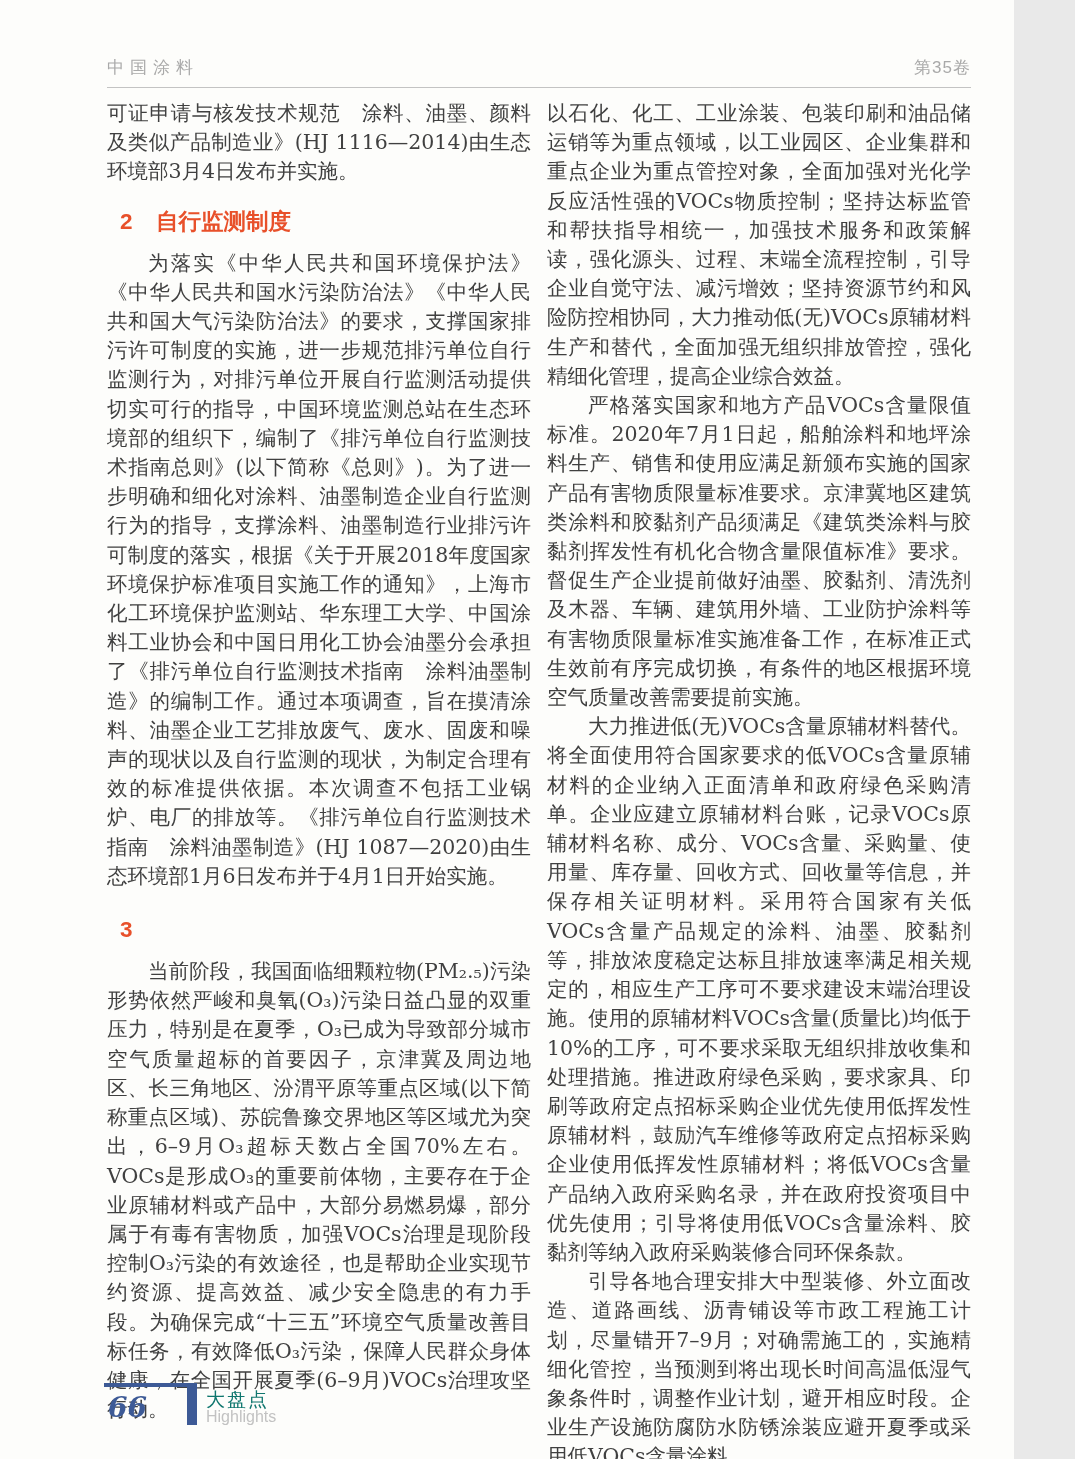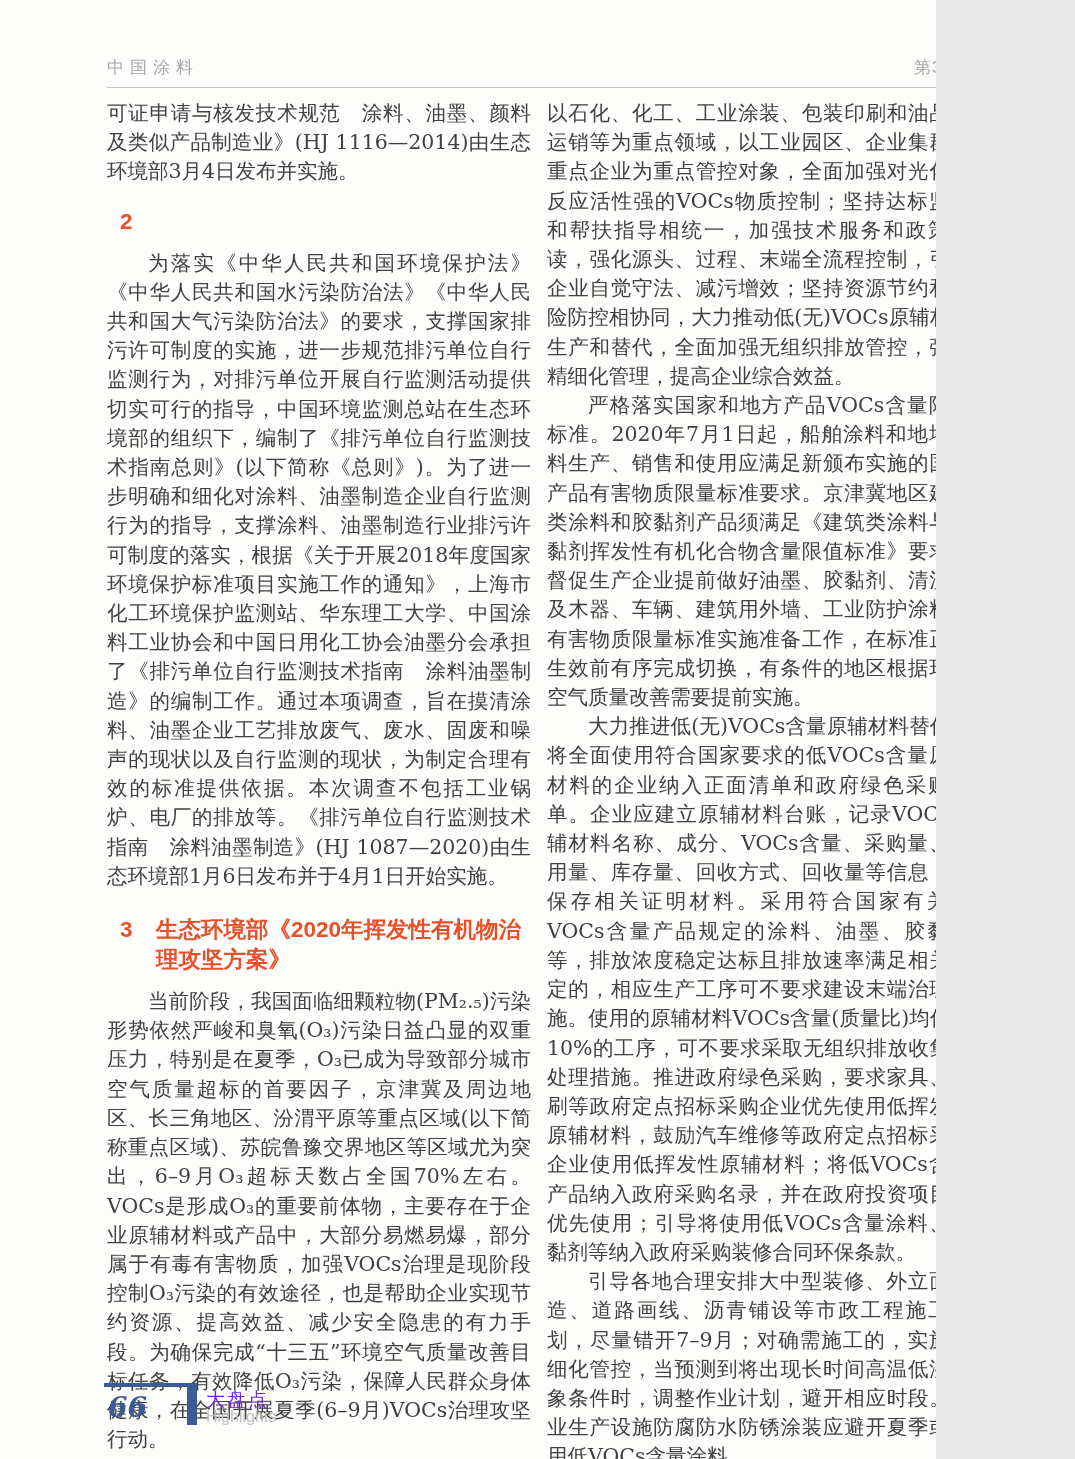--- a/index.html
+++ b/index.html
@@ -1,18 +1,18 @@
 <!DOCTYPE html>
 <html><head>
 <meta charset="utf-8">
 <style>
   html,body { margin:0; padding:0; background:#e9e9e9; }
   .page {
     position:relative;
-    width:936px; height:1459px;
+    width:1014px; height:1459px;
     background:#fdfdfb;
     font-family:"DejaVu Serif","Liberation Serif",serif;
     color:#404040;
     overflow:hidden;
   }
   
   .header {
     position:absolute; left:107px; top:56px; width:864px;
     display:flex; justify-content:space-between; align-items:flex-end;
     font-family:"Liberation Sans","DejaVu Sans",sans-serif;
@@ -57,47 +57,47 @@
     font-family:"DejaVu Serif","Liberation Serif",serif;
     font-style:italic; font-weight:bold;
     color:#3d5a96; font-size:28px; line-height:34px;
     padding:0 4px 0 4px;
   }
   .footer-bar { width:10px; height:38px; background:#3d5a96; }
   .footer-label {
     margin-left:9px; padding-top:6px;
     font-family:"Liberation Sans","DejaVu Sans",sans-serif;
   }
-  .footer-cn { font-size:19px; color:#6d28d9; letter-spacing:2px; line-height:21px; }
+  .footer-cn { font-size:19px; color:#0f766e; letter-spacing:2px; line-height:21px; }
   .footer-en { font-size:16px; color:#c2c2c2; line-height:13px; }
 </style>
 </head>
 <body>
 
 <div class="page">
 
   <div class="header">
     <span class="journal-name">中国涂料</span>
     <span class="volume-label">第35卷</span>
   </div>
 
   <div class="columns">
 
     <div class="col">
       <p>可证申请与核发技术规范　涂料、油墨、颜料及类似产品制造业》(HJ 1116—2014)由生态环境部3月4日发布并实施。</p>
 
       <div class="section-heading">
         <span class="section-number">2</span>
+        <span class="section-title">自行监测制度</span>
       </div>
 
       <p class="para-indent">为落实《中华人民共和国环境保护法》《中华人民共和国水污染防治法》《中华人民共和国大气污染防治法》的要求，支撑国家排污许可制度的实施，进一步规范排污单位自行监测行为，对排污单位开展自行监测活动提供切实可行的指导，中国环境监测总站在生态环境部的组织下，编制了《排污单位自行监测技术指南总则》(以下简称《总则》)。为了进一步明确和细化对涂料、油墨制造企业自行监测行为的指导，支撑涂料、油墨制造行业排污许可制度的落实，根据《关于开展2018年度国家环境保护标准项目实施工作的通知》，上海市化工环境保护监测站、华东理工大学、中国涂料工业协会和中国日用化工协会油墨分会承担了《排污单位自行监测技术指南　涂料油墨制造》的编制工作。通过本项调查，旨在摸清涂料、油墨企业工艺排放废气、废水、固废和噪声的现状以及自行监测的现状，为制定合理有效的标准提供依据。本次调查不包括工业锅炉、电厂的排放等。《排污单位自行监测技术指南　涂料油墨制造》(HJ 1087—2020)由生态环境部1月6日发布并于4月1日开始实施。</p>
 
       <div class="section-heading two-line">
         <span class="section-number">3</span>
-        <span class="section-title">生态环境部《2020年挥发性有机物治理攻坚方案》</span>
       </div>
 
       <p class="para-indent">当前阶段，我国面临细颗粒物(PM₂.₅)污染形势依然严峻和臭氧(O₃)污染日益凸显的双重压力，特别是在夏季，O₃已成为导致部分城市空气质量超标的首要因子，京津冀及周边地区、长三角地区、汾渭平原等重点区域(以下简称重点区域)、苏皖鲁豫交界地区等区域尤为突出，6–9月O₃超标天数占全国70%左右。VOCs是形成O₃的重要前体物，主要存在于企业原辅材料或产品中，大部分易燃易爆，部分属于有毒有害物质，加强VOCs治理是现阶段控制O₃污染的有效途径，也是帮助企业实现节约资源、提高效益、减少安全隐患的有力手段。为确保完成“十三五”环境空气质量改善目标任务，有效降低O₃污染，保障人民群众身体健康，在全国开展夏季(6–9月)VOCs治理攻坚行动。</p>
 
     </div>
 
     <div class="col">
       <p>以石化、化工、工业涂装、包装印刷和油品储运销等为重点领域，以工业园区、企业集群和重点企业为重点管控对象，全面加强对光化学反应活性强的VOCs物质控制；坚持达标监管和帮扶指导相统一，加强技术服务和政策解读，强化源头、过程、末端全流程控制，引导企业自觉守法、减污增效；坚持资源节约和风险防控相协同，大力推动低(无)VOCs原辅材料生产和替代，全面加强无组织排放管控，强化精细化管理，提高企业综合效益。</p>
       <p class="para-indent">严格落实国家和地方产品VOCs含量限值标准。2020年7月1日起，船舶涂料和地坪涂料生产、销售和使用应满足新颁布实施的国家产品有害物质限量标准要求。京津冀地区建筑类涂料和胶黏剂产品须满足《建筑类涂料与胶黏剂挥发性有机化合物含量限值标准》要求。督促生产企业提前做好油墨、胶黏剂、清洗剂及木器、车辆、建筑用外墙、工业防护涂料等有害物质限量标准实施准备工作，在标准正式生效前有序完成切换，有条件的地区根据环境空气质量改善需要提前实施。</p>
       <p class="para-indent">大力推进低(无)VOCs含量原辅材料替代。将全面使用符合国家要求的低VOCs含量原辅材料的企业纳入正面清单和政府绿色采购清单。企业应建立原辅材料台账，记录VOCs原辅材料名称、成分、VOCs含量、采购量、使用量、库存量、回收方式、回收量等信息，并保存相关证明材料。采用符合国家有关低VOCs含量产品规定的涂料、油墨、胶黏剂等，排放浓度稳定达标且排放速率满足相关规定的，相应生产工序可不要求建设末端治理设施。使用的原辅材料VOCs含量(质量比)均低于10%的工序，可不要求采取无组织排放收集和处理措施。推进政府绿色采购，要求家具、印刷等政府定点招标采购企业优先使用低挥发性原辅材料，鼓励汽车维修等政府定点招标采购企业使用低挥发性原辅材料；将低VOCs含量产品纳入政府采购名录，并在政府投资项目中优先使用；引导将使用低VOCs含量涂料、胶黏剂等纳入政府采购装修合同环保条款。</p>

